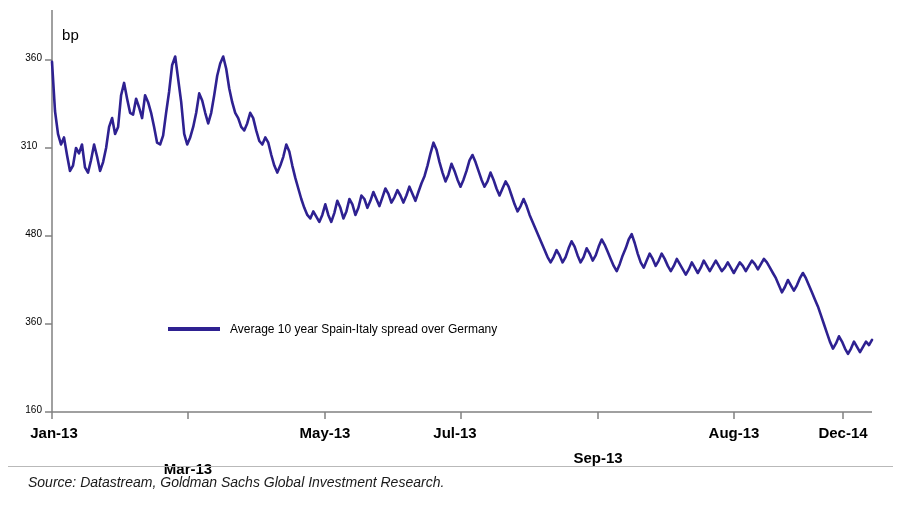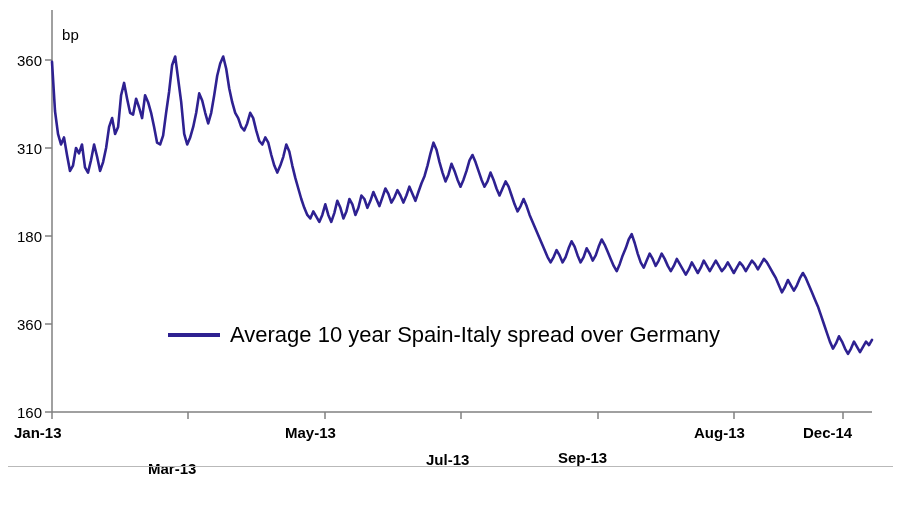--- a/index.html
+++ b/index.html
@@ -32,49 +32,49 @@
   .axis-unit-label {
     position: absolute;
     left: 62px;
     top: 26px;
     font-size: 15px;
     color: #000000;
     letter-spacing: 0.2px;
   }
   .y-tick-label {
     position: absolute;
-    font-size: 15px;
+    font-size: 10px;
     color: #000000;
     text-align: right;
     width: 42px;
   }
   .x-tick-label {
     position: absolute;
     font-size: 15px;
     color: #000000;
-    text-align: left;
+    text-align: center;
     width: 80px;
     font-weight: bold;
   }
   .legend {
     position: absolute;
     left: 168px;
     top: 322px;
     display: flex;
     align-items: center;
     gap: 10px;
   }
   .legend-swatch {
     width: 52px;
     height: 4px;
     background: #2e2191;
     display: block;
   }
   .legend-label {
-    font-size: 22px;
+    font-size: 12px;
     color: #000000;
     white-space: nowrap;
   }
   .source-divider {
     position: absolute;
     left: 8px;
     top: 466px;
     width: 885px;
     height: 1px;
     background: #b9b9b9;
@@ -117,33 +117,34 @@
         <line x1="843" y1="412" x2="843" y2="419"></line>
       </g>
 
       <polyline id="series-0" fill="none" stroke="#2e2191" stroke-width="2.6" stroke-linejoin="round" stroke-linecap="round" points="52.0,61.8 55.0,111.0 58.0,133.9 61.0,144.5 64.0,137.4 67.0,155.0 70.0,170.9 73.0,165.6 76.0,148.0 79.0,153.3 82.0,144.5 85.0,167.4 88.0,172.6 91.0,160.3 94.1,144.5 97.1,156.8 100.1,170.9 103.1,162.1 106.1,148.0 109.1,126.9 112.1,118.1 115.1,133.9 118.1,126.9 121.1,95.2 124.1,82.9 127.1,98.7 130.1,112.8 133.1,114.6 136.1,98.7 139.1,107.5 142.1,118.1 145.1,95.2 148.1,102.2 151.1,112.8 154.1,126.9 157.1,142.7 160.1,144.5 163.1,135.7 166.1,112.8 169.1,91.7 172.1,65.3 175.2,56.5 178.2,79.4 181.2,102.2 184.2,133.9 187.2,144.5 190.2,137.4 193.2,126.9 196.2,112.8 199.2,93.4 202.2,100.5 205.2,112.8 208.2,123.4 211.2,112.8 214.2,95.2 217.2,75.8 220.2,63.5 223.2,56.5 226.2,68.8 229.2,88.2 232.2,102.2 235.2,112.8 238.2,118.1 241.2,126.9 244.2,130.4 247.2,123.4 250.2,112.8 253.2,118.1 256.2,130.4 259.3,141.0 262.3,144.5 265.3,137.4 268.3,142.7 271.3,155.0 274.3,165.6 277.3,172.6 280.3,165.6 283.3,156.8 286.3,144.5 289.3,151.5 292.3,165.6 295.3,177.9 298.3,188.5 301.3,199.0 304.3,207.8 307.3,214.9 310.3,218.4 313.3,211.4 316.3,216.6 319.3,221.9 322.3,214.9 325.3,204.3 328.3,214.9 331.3,221.9 334.3,213.1 337.3,200.8 340.4,207.8 343.4,218.4 346.4,211.4 349.4,199.0 352.4,204.3 355.4,214.9 358.4,207.8 361.4,195.5 364.4,199.0 367.4,207.8 370.4,200.8 373.4,192.0 376.4,199.0 379.4,206.1 382.4,197.3 385.4,188.5 388.4,193.8 391.4,202.6 394.4,197.3 397.4,190.2 400.4,195.5 403.4,202.6 406.4,195.5 409.4,186.7 412.4,193.8 415.4,200.8 418.4,192.0 421.5,183.2 424.5,176.2 427.5,165.6 430.5,153.3 433.5,142.7 436.5,149.8 439.5,162.1 442.5,172.6 445.5,181.4 448.5,174.4 451.5,163.8 454.5,170.9 457.5,179.7 460.5,186.7 463.5,179.7 466.5,170.9 469.5,160.3 472.5,155.0 475.5,162.1 478.5,170.9 481.5,179.7 484.5,186.7 487.5,181.4 490.5,172.6 493.5,179.7 496.5,188.5 499.5,195.5 502.5,188.5 505.6,181.4 508.6,186.7 511.6,195.5 514.6,204.3 517.6,211.4 520.6,206.1 523.6,199.0 526.6,206.1 529.6,214.9 532.6,221.9 535.6,229.0 538.6,236.0 541.6,243.0 544.6,250.1 547.6,257.1 550.6,262.4 553.6,257.1 556.6,250.1 559.6,255.4 562.6,262.4 565.6,257.1 568.6,248.3 571.6,241.3 574.6,246.6 577.6,255.4 580.6,262.4 583.6,257.1 586.7,248.3 589.7,253.6 592.7,260.6 595.7,255.4 598.7,246.6 601.7,239.5 604.7,244.8 607.7,251.8 610.7,258.9 613.7,265.9 616.7,271.2 619.7,264.2 622.7,255.4 625.7,248.3 628.7,239.5 631.7,234.2 634.7,243.0 637.7,253.6 640.7,262.4 643.7,267.7 646.7,260.6 649.7,253.6 652.7,258.9 655.7,265.9 658.7,260.6 661.7,253.6 664.7,258.9 667.8,265.9 670.8,271.2 673.8,265.9 676.8,258.9 679.8,264.2 682.8,269.4 685.8,274.7 688.8,269.4 691.8,262.4 694.8,267.7 697.8,273.0 700.8,267.7 703.8,260.6 706.8,265.9 709.8,271.2 712.8,265.9 715.8,260.6 718.8,265.9 721.8,271.2 724.8,267.7 727.8,262.4 730.8,267.7 733.8,273.0 736.8,267.7 739.8,262.4 742.8,265.9 745.8,271.2 748.8,265.9 751.9,260.6 754.9,264.2 757.9,269.4 760.9,264.2 763.9,258.9 766.9,262.4 769.9,267.7 772.9,273.0 775.9,278.2 778.9,285.3 781.9,292.3 784.9,287.0 787.9,280.0 790.9,285.3 793.9,290.6 796.9,285.3 799.9,278.2 802.9,273.0 805.9,278.2 808.9,285.3 811.9,292.3 814.9,299.4 817.9,306.4 820.9,315.2 823.9,324.0 826.9,332.8 829.9,341.6 833.0,348.6 836.0,343.4 839.0,336.3 842.0,341.6 845.0,348.6 848.0,353.9 851.0,348.6 854.0,341.6 857.0,346.9 860.0,352.2 863.0,346.9 866.0,341.6 869.0,345.1 872.0,339.8"></polyline>
     </svg>
   </div>
 
   <div class="axis-unit-label">bp</div>
 
   <div class="y-tick-label" style="left:0px; top:52px;">360</div>
-  <div class="y-tick-label" style="left:0px; top:140px;">310</div>
-  <div class="y-tick-label" style="left:0px; top:228px;">180</div>
+  <div class="y-tick-label" style="left:8px; top:140px;text-align:center;">310</div>
+  <div class="y-tick-label" style="left:0px; top:228px;">480</div>
   <div class="y-tick-label" style="left:0px; top:316px;">360</div>
   <div class="y-tick-label" style="left:0px; top:404px;text-align:right;">160</div>
 
   <div class="x-tick-label" style="left:14px;  top:424px;">Jan-13</div>
   <div class="x-tick-label" style="left:148px; top:424px;margin-top:36px;">Mar-13</div>
   <div class="x-tick-label" style="left:285px; top:424px;">May-13</div>
-  <div class="x-tick-label" style="left:426px; top:424px;margin-top:27px;">Jul-13</div>
+  <div class="x-tick-label" style="left:415px; top:424px;">Jul-13</div>
   <div class="x-tick-label" style="left:558px; top:449px;">Sep-13</div>
   <div class="x-tick-label" style="left:694px; top:424px;">Aug-13</div>
   <div class="x-tick-label" style="left:803px; top:424px;">Dec-14</div>
 
   <div class="legend">
     <span class="legend-swatch"></span>
     <span class="legend-label">Average 10 year Spain-Italy spread over Germany</span>
   </div>
 
   <div class="source-divider"></div>
+  <div class="source-note">Source: Datastream, Goldman Sachs Global Investment Research.</div>
 
 </div>
 
 </body></html>

